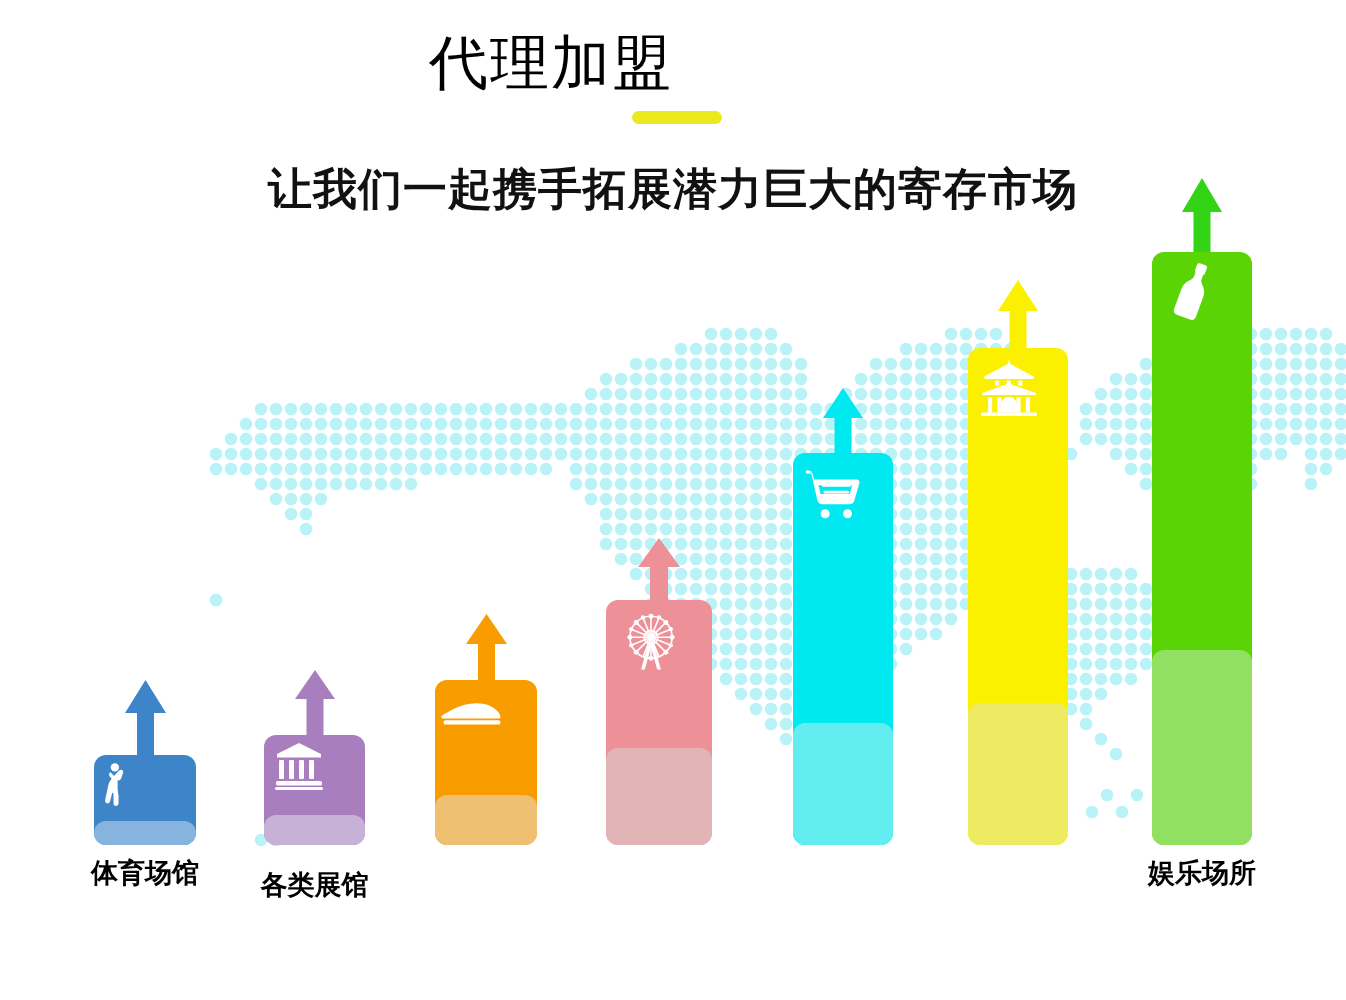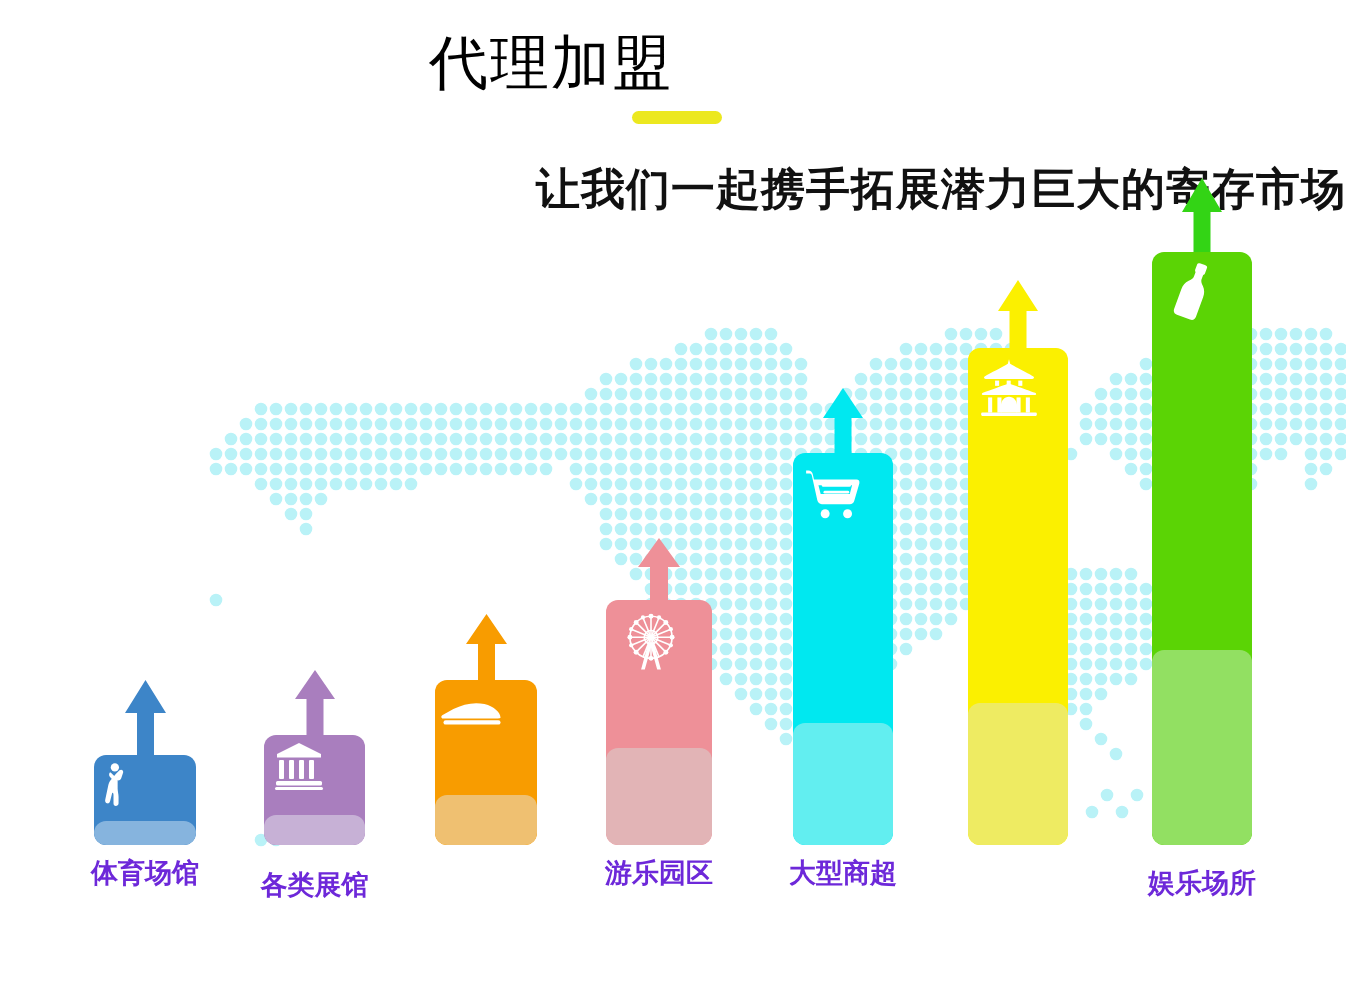--- a/index.html
+++ b/index.html
@@ -45,21 +45,21 @@
     width: 90px;
     height: 13px;
     background: #ece81f;
     border-radius: 7px;
   }
   #subtitle {
     position: absolute;
     left: 0;
     top: 160px;
     width: 1346px;
-    text-align: right;
+    text-align: center;
     font-size: 44px;
     font-weight: 700;
     color: #111111;
     letter-spacing: 1px;
     font-family: "DejaVu Sans", "Liberation Sans", sans-serif;
   }
 
   
   #map-layer {
     position: absolute;
@@ -105,21 +105,21 @@
   }
   .bar-icon {
     position: absolute;
     z-index: 14;
   }
   .bar-label {
     position: absolute;
     text-align: center;
     font-size: 27px;
     font-weight: 700;
-    color: #6d28d9;
+    color: #000000;
     white-space: nowrap;
     font-family: "DejaVu Sans", "Liberation Sans", sans-serif;
     z-index: 15;
   }
 </style>
 </head>
 <body>
 
 <div id="stage">
 
@@ -227,40 +227,38 @@
             <circle cx="74" cy="68" r="4"></circle>
           <circle cx="37" cy="12" r="3.4"></circle>
             <circle cx="63" cy="12" r="3.4"></circle>
           <circle cx="18" cy="31" r="3.4"></circle>
             <circle cx="82" cy="31" r="3.4"></circle>
           <circle cx="18" cy="57" r="3.4"></circle>
             <circle cx="82" cy="57" r="3.4"></circle>
         </g>
         <path d="M46 52 L34 96 L40 96 L50 60 L60 96 L66 96 L54 52 Z"></path>
       </svg></div>
-      <div class="bar-label" style="left: 566px; top: 855px; width: 186px;">游乐园区</div>
       <div class="arrow" style="left: 823px; top: 388px; width: 40px; height: 72px;"><svg width="40" height="72" viewBox="0 0 40 72" xmlns="http://www.w3.org/2000/svg">
          <path d="M20 0 L40 30 L28.5 30
                   L28.5 72 L11.5 72
                   L11.5 30 L0 30 Z" fill="#00e8f0"></path>
        </svg></div>
       <div class="bar-body" style="left: 793px; top: 453px; width: 100px; height: 392px;">
         <div class="bar-dark" style="height: 392px; background: rgb(0, 232, 240);"></div>
         <div class="bar-light" style="height: 122px; background: rgb(98, 238, 240);"></div>
       </div>
       <div class="bar-icon" style="left: 805px; top: 465px;"><svg width="56" height="56" viewBox="0 0 100 100" xmlns="http://www.w3.org/2000/svg" fill="#ffffff">
         <path d="M2 10 L6 10 C10 10 13 13 14 17 L16 26 L92 26 C96 26 98 29 97 33
                  L88 64 C87 68 84 70 80 70 L30 70 C26 70 23 67 22 63 L12 18
                  C11.6 16 10 15 8 15 L2 15 Z M24 36 L28 52 L80 52 L84 36 Z"></path>
         <rect x="30" y="34" width="52" height="5" rx="2.5"></rect>
         <rect x="33" y="46" width="46" height="5" rx="2.5"></rect>
         <circle cx="36" cy="87" r="8"></circle>
         <circle cx="76" cy="87" r="8"></circle>
       </svg></div>
-      <div class="bar-label" style="left: 753px; top: 855px; width: 180px;">大型商超</div>
       <div class="arrow" style="left: 998px; top: 280px; width: 40px; height: 74px;"><svg width="40" height="74" viewBox="0 0 40 74" xmlns="http://www.w3.org/2000/svg">
          <path d="M20 0 L40 31 L28.5 31
                   L28.5 74 L11.5 74
                   L11.5 31 L0 31 Z" fill="#fbf000"></path>
        </svg></div>
       <div class="bar-body" style="left: 968px; top: 348px; width: 100px; height: 497px;">
         <div class="bar-dark" style="height: 497px; background: rgb(251, 240, 0);"></div>
         <div class="bar-light" style="height: 142px; background: rgb(238, 235, 98);"></div>
       </div>
       <div class="bar-icon" style="left: 980px; top: 358px;"><svg width="58" height="58" viewBox="0 0 100 100" xmlns="http://www.w3.org/2000/svg" fill="#ffffff">
@@ -290,16 +288,16 @@
       <div class="bar-icon" style="left: 1164px; top: 262px;"><svg width="58" height="58" viewBox="0 0 100 100" xmlns="http://www.w3.org/2000/svg" fill="#ffffff">
         <g transform="rotate(20 50 50)">
           <path d="M41 4 C41 2 43 1 46 1 L54 1 C57 1 59 2 59 4 L59 14
                    C59 16 58 17 57 18 L57 26 C57 30 60 33 63 36
                    C68 41 70 47 70 54 L70 90 C70 95 67 98 62 98
                    L38 98 C33 98 30 95 30 90 L30 54 C30 47 32 41 37 36
                    C40 33 43 30 43 26 L43 18 C42 17 41 16 41 14 Z"></path>
           <rect x="31" y="58" width="38" height="26" fill="none" stroke="#ffffff" stroke-width="0"></rect>
         </g>
       </svg></div>
-      <div class="bar-label" style="left: 1112px; top: 855px; width: 180px; margin-top: 10px;">娱乐场所</div>
+      <div class="bar-label" style="left: 1112px; top: 855px; width: 180px;">娱乐场所</div>
     </div>
 
 </div>
 
 </body></html>

